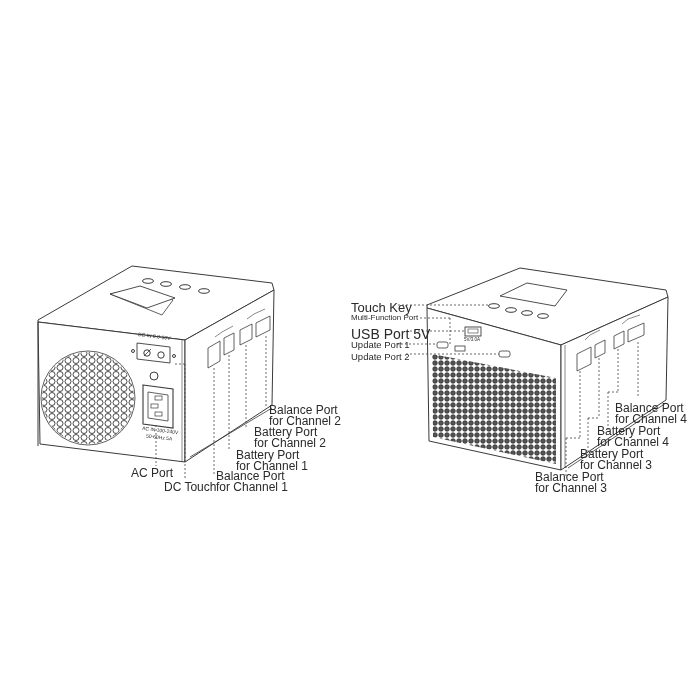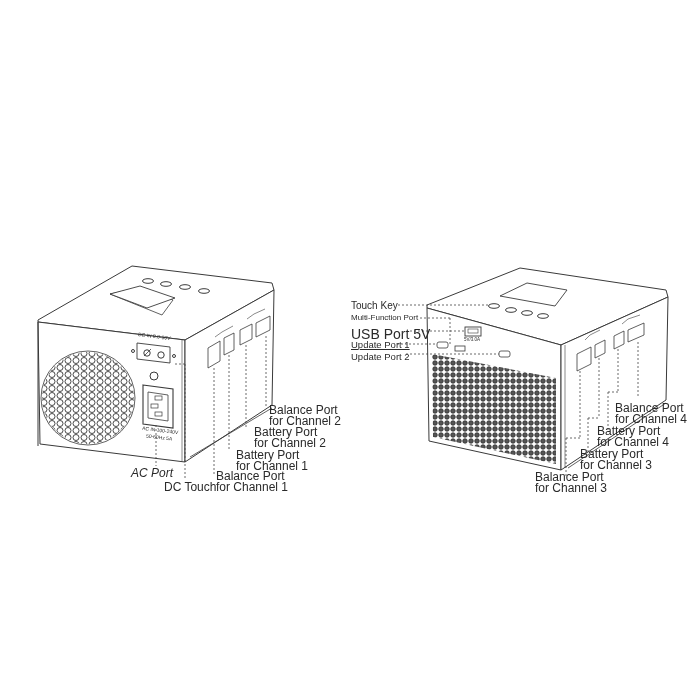--- a/index.html
+++ b/index.html
@@ -135,43 +135,43 @@
     <line x1="608" y1="392" x2="608" y2="432"></line>
     <line x1="638" y1="342" x2="638" y2="398"></line>
   </g>
 </svg>
 
 <div class="lbl small" style="left:138px;top:334px;font-size:5px;transform:rotate(7deg);">DC IN 8.0-30V</div>
 <div class="lbl small" style="left:142px;top:428px;font-size:5px;transform:rotate(7deg);">AC IN 100-240V</div>
 <div class="lbl small" style="left:146px;top:435px;font-size:5px;transform:rotate(7deg);">50-60Hz 5A</div>
 <div class="lbl small" style="left:464px;top:338px;font-size:4.5px;">5V/3.0A</div>
 
-<div class="lbl big" style="left:131px;top:467px;font-style:italic;">AC Port</div>
+<div class="lbl big" style="left:131px;top:467px;">AC Port</div>
 <div class="lbl big" style="left:164px;top:481px;">DC Touch</div>
 <div class="lbl big two" style="left:216px;top:471px;">
   <div>Balance Port</div>
   <div>for Channel 1</div>
 </div>
 <div class="lbl big two" style="left:236px;top:450px;">
   <div>Battery Port</div>
   <div>for Channel 1</div>
 </div>
 <div class="lbl big two" style="left:254px;top:427px;">
   <div>Battery Port</div>
   <div>for Channel 2</div>
 </div>
 <div class="lbl big two" style="left:269px;top:405px;">
   <div>Balance Port</div>
   <div>for Channel 2</div>
 </div>
 
-<div class="lbl" style="left:351px;top:301px;font-size:10px;">Touch Key</div>
+<div class="lbl" style="left:351px;top:301px;font-size:13px;">Touch Key</div>
 <div class="lbl" style="left:351px;top:314px;font-size:8px;">Multi-Function Port</div>
 <div class="lbl" style="left:351px;top:327px;font-size:14px;">USB Port 5V</div>
-<div class="lbl" style="left:351px;top:340px;font-size:9.5px;text-decoration:underline;">Update Port 1</div>
+<div class="lbl" style="left:351px;top:340px;font-size:9.5px;">Update Port 1</div>
 <div class="lbl" style="left:351px;top:352px;font-size:9.5px;text-align:center;">Update Port 2</div>
 
 <div class="lbl big two" style="left:615px;top:403px;">
   <div>Balance Port</div>
   <div>for Channel 4</div>
 </div>
 <div class="lbl big two" style="left:597px;top:426px;">
   <div>Battery Port</div>
   <div>for Channel 4</div>
 </div>

